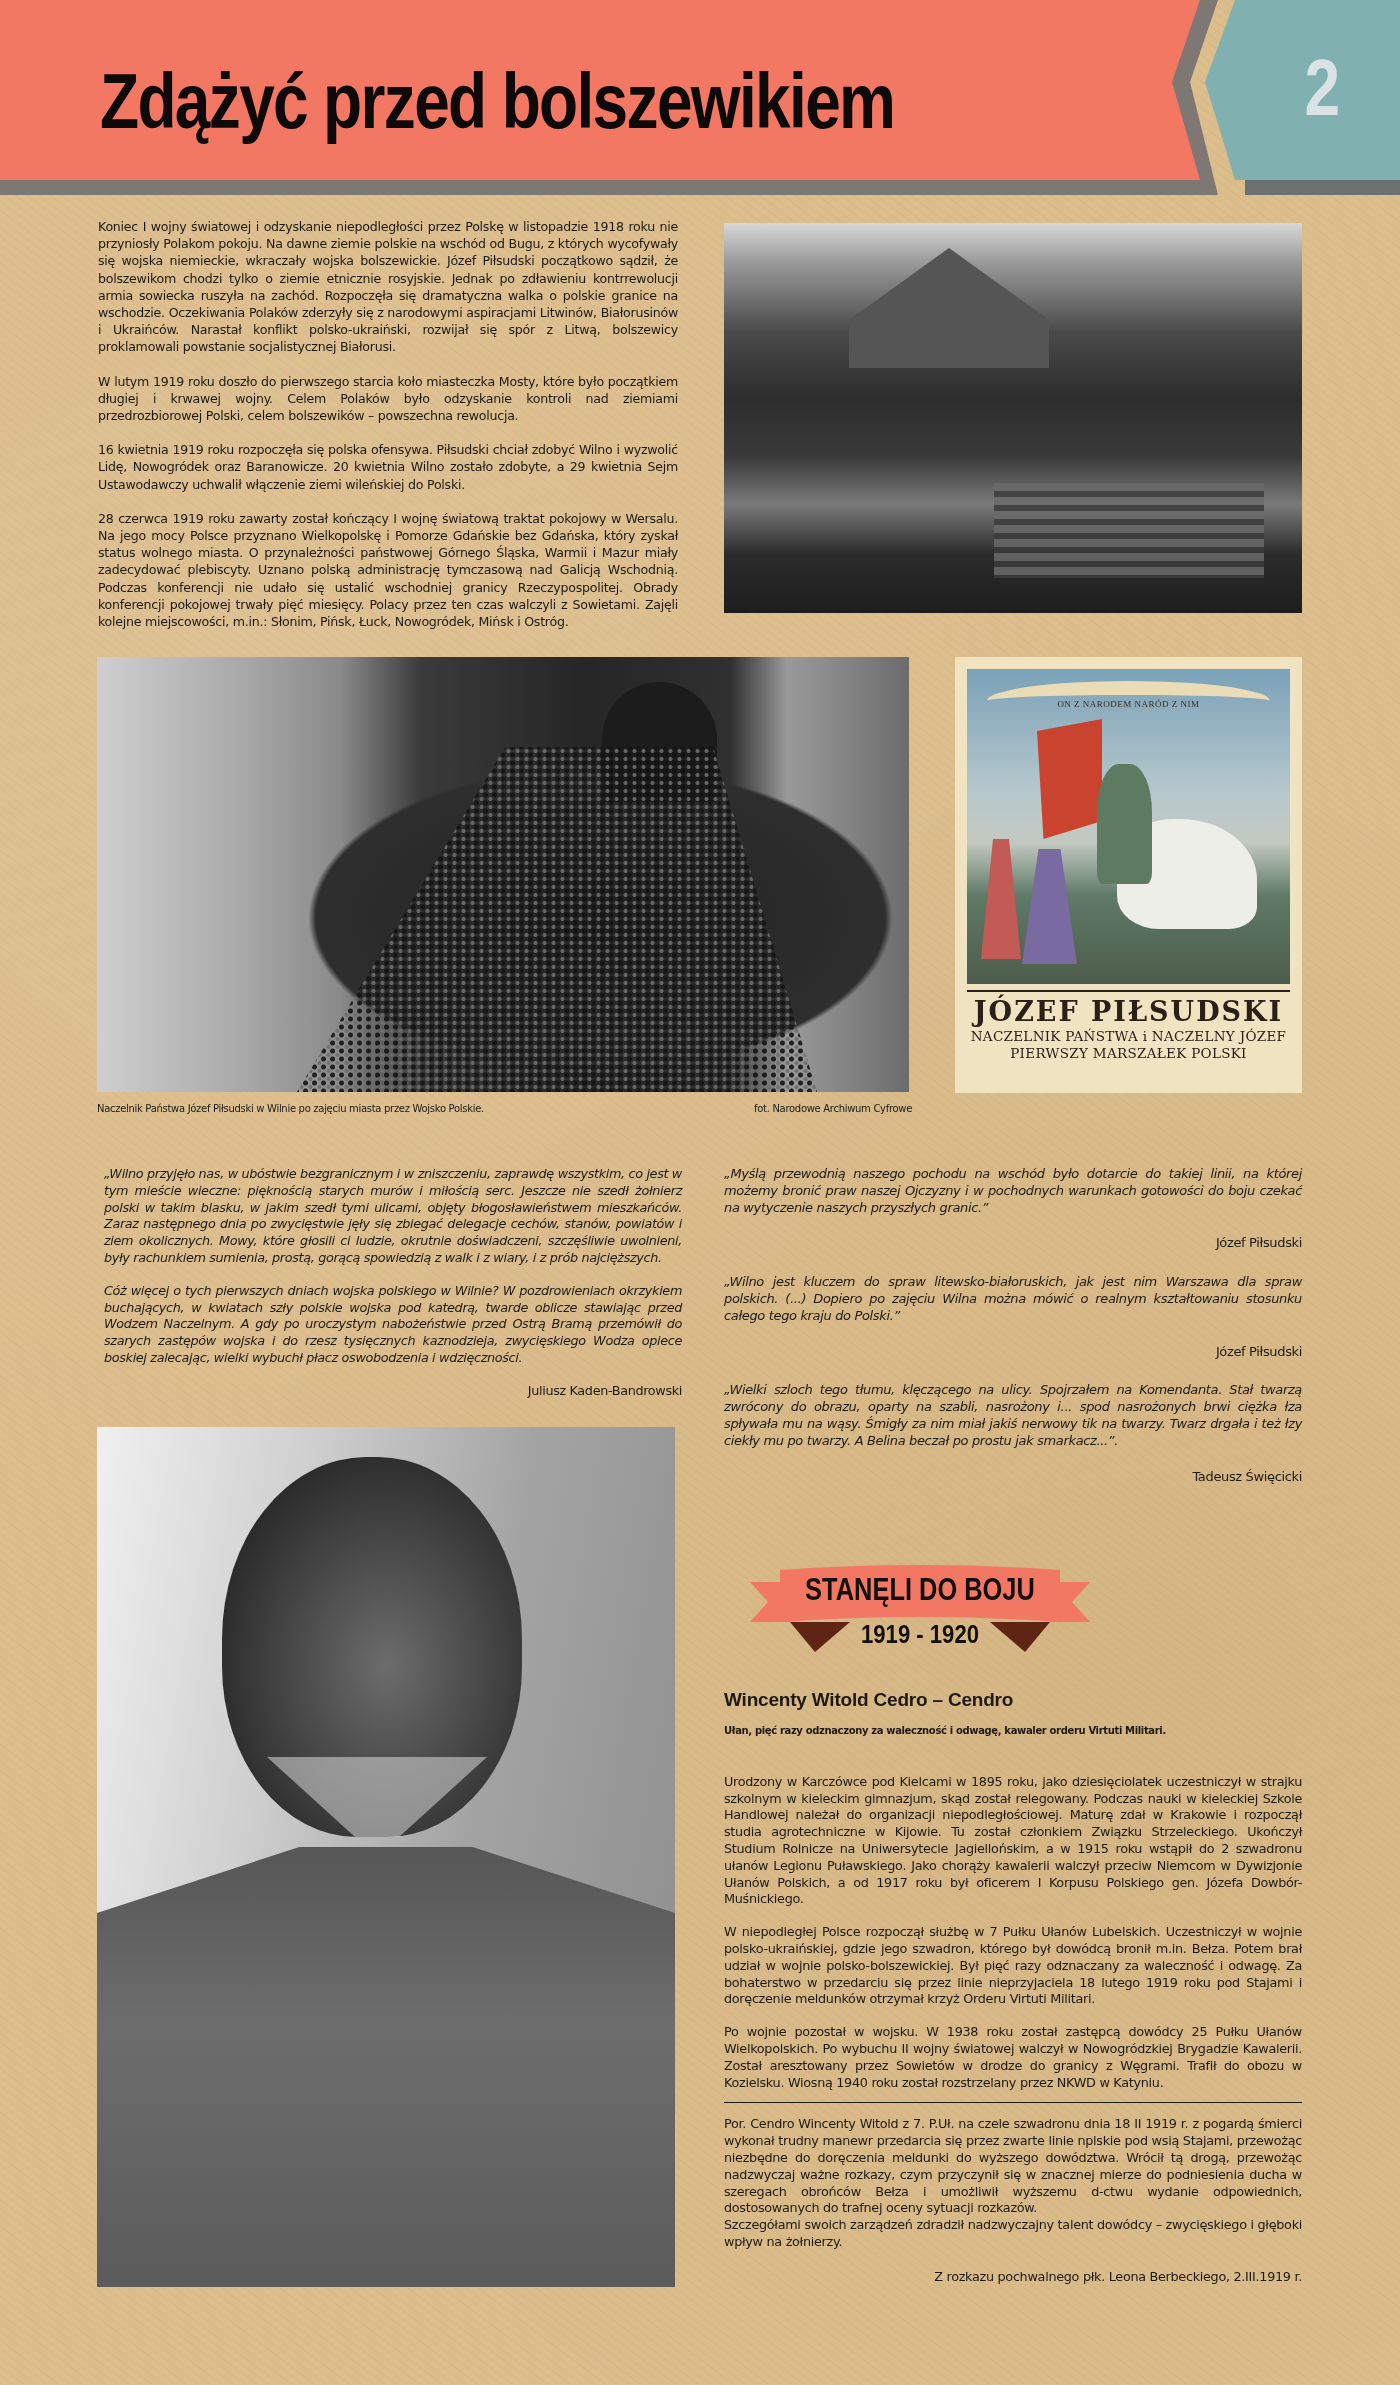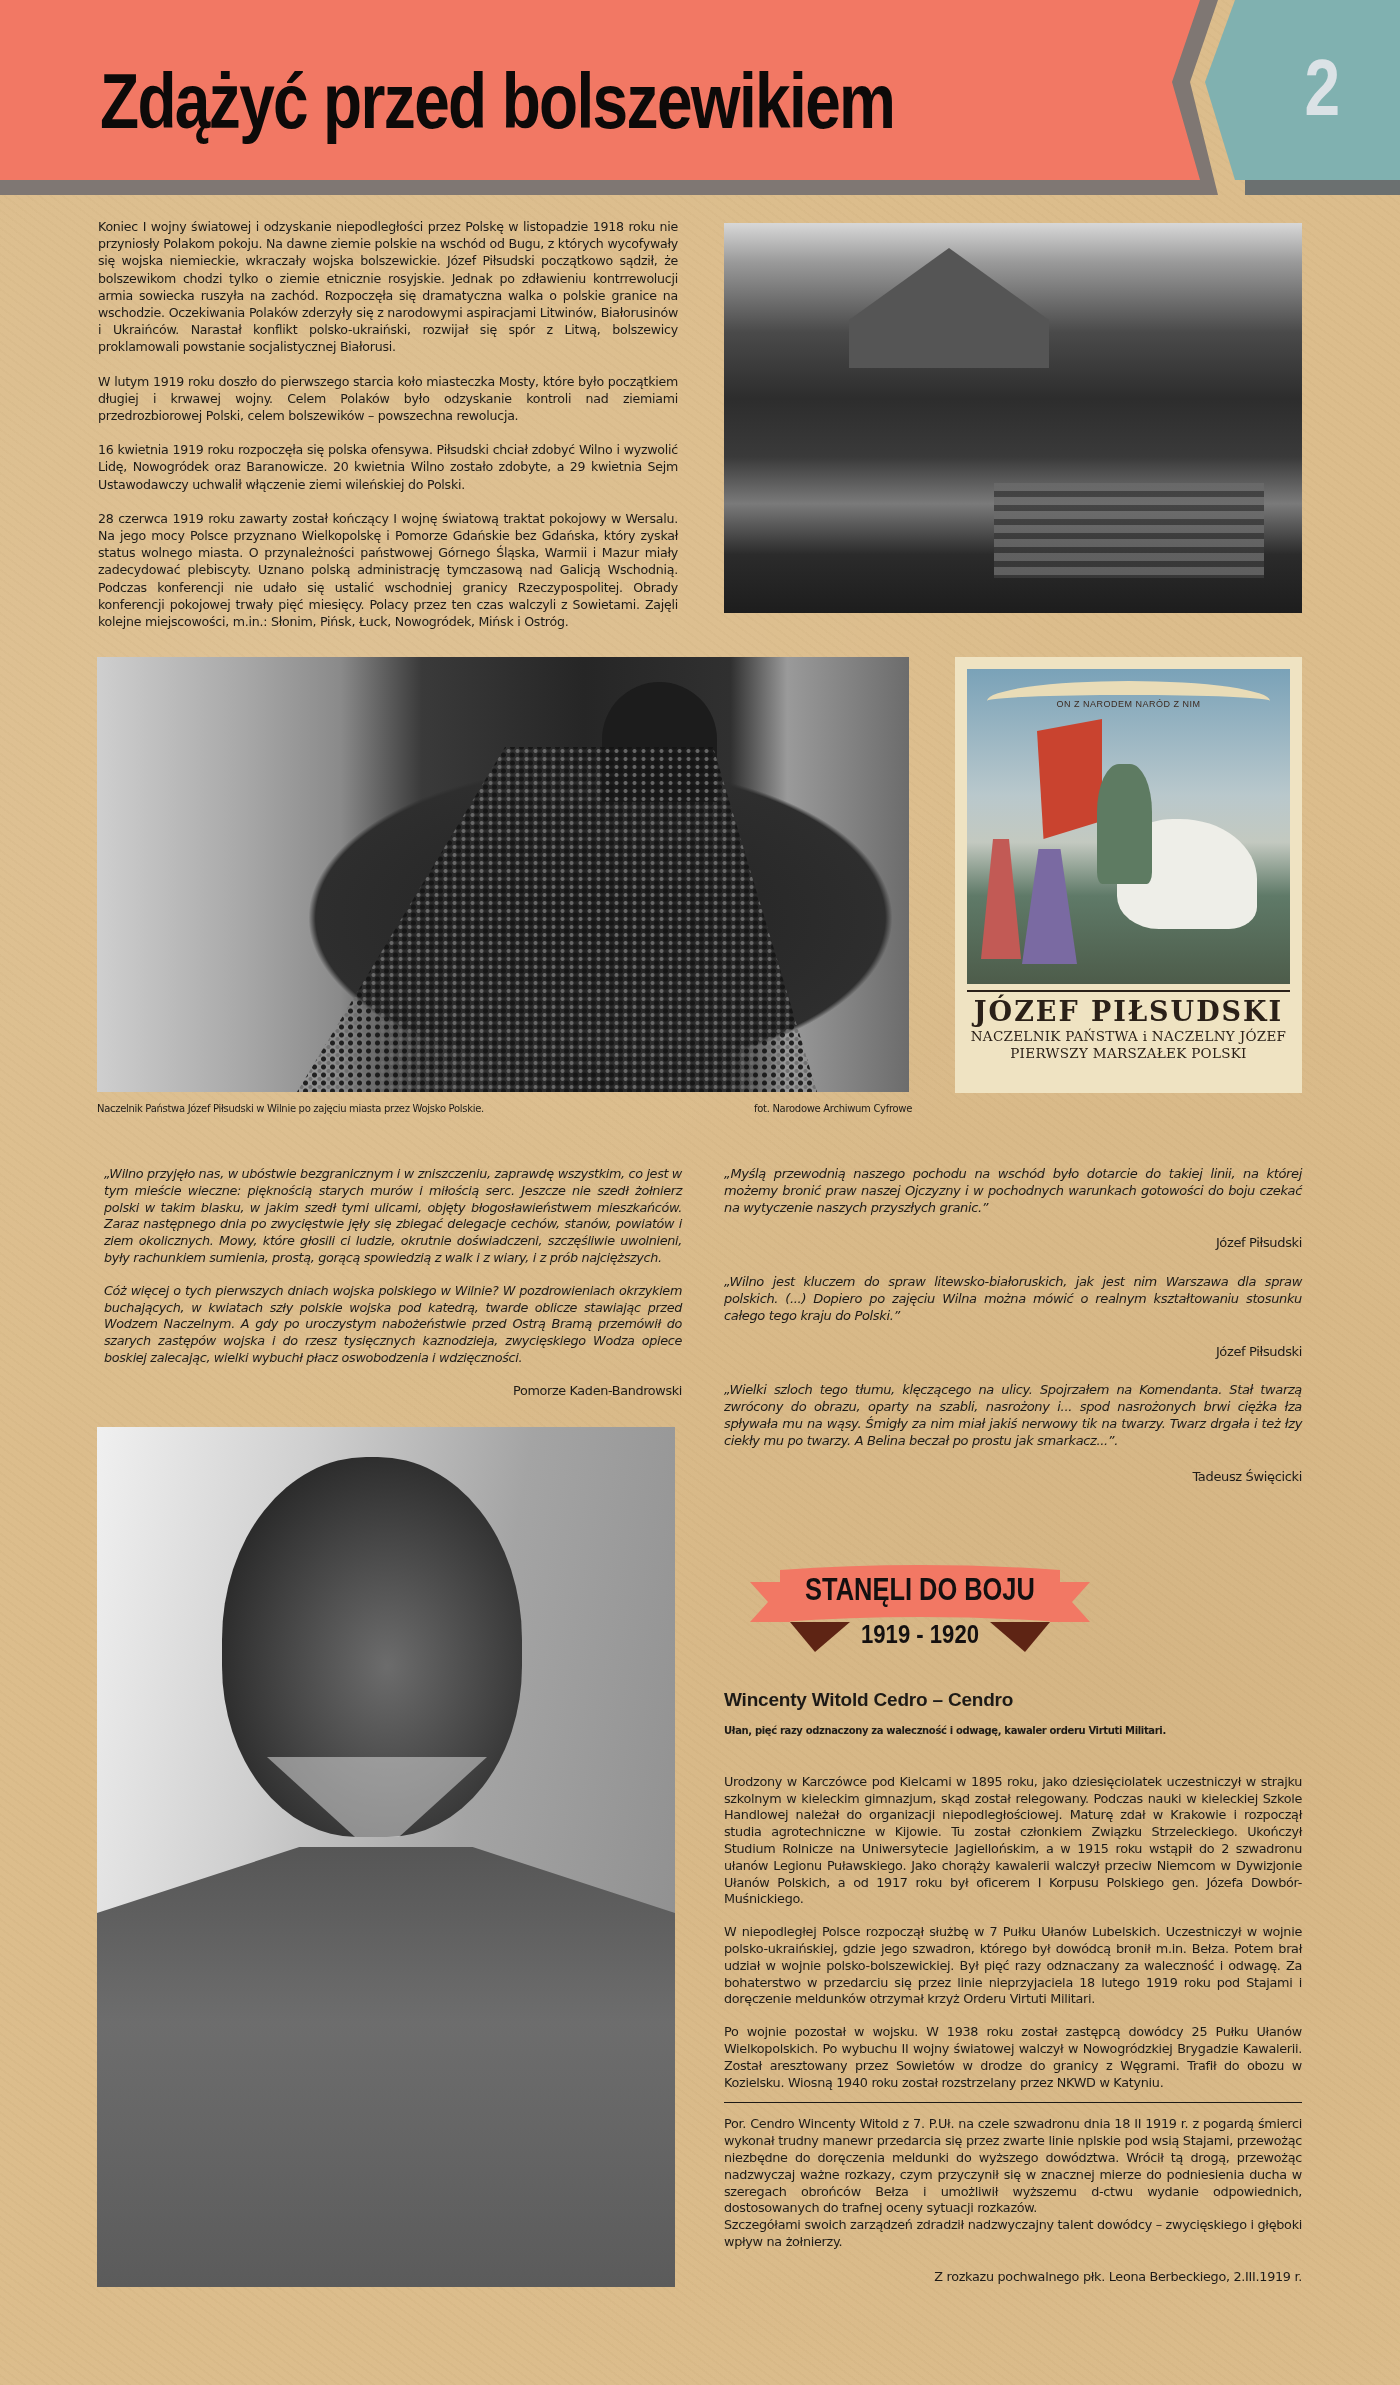--- a/index.html
+++ b/index.html
@@ -105,21 +105,21 @@
     position: absolute; left: 12px; top: 12px; width: 323px; height: 315px;
     background: linear-gradient(180deg, #7aa2b8 0%, #b9c8cc 40%, #c3c9c0 55%, #5f7a68 72%, #4d5c4a 100%);
     overflow: hidden;
   }
   .poster-ribbon {
     position: absolute; left: 20px; top: 12px; width: 283px; height: 40px;
     border-top: 14px solid #e9dcb7; border-radius: 50% 50% 0 0;
   }
   .poster-ribbon-text {
     position: absolute; left: 0; right: 0; top: 4px; text-align: center;
-    font-family: Liberation Sans, sans-serif; font-size: 9px; color: #3c2a20; letter-spacing: .5px;
+    font-family: Liberation Serif, serif; font-size: 9px; color: #3c2a20; letter-spacing: .5px;
   }
   .poster-flag {
     position: absolute; left: 70px; top: 50px; width: 65px; height: 120px;
     background: #c9432f; clip-path: polygon(0 10%, 100% 0, 100% 85%, 10% 100%);
   }
   .poster-horse {
     position: absolute; left: 150px; top: 150px; width: 140px; height: 110px;
     background: #eeeee8; border-radius: 40% 55% 20% 30%;
   }
   .poster-rider {
@@ -250,21 +250,21 @@
   <div class="poster-caption">
     <div class="poster-name">JÓZEF PIŁSUDSKI</div>
     <div class="poster-sub">NACZELNIK PAŃSTWA i NACZELNY JÓZEF</div>
     <div class="poster-sub">PIERWSZY MARSZAŁEK POLSKI</div>
   </div>
 </div>
 
 <section class="quote-left">
   <p>„Wilno przyjęło nas, w ubóstwie bezgranicznym i w zniszczeniu, zaprawdę wszystkim, co jest w tym mieście wieczne: pięknością starych murów i miłością serc. Jeszcze nie szedł żołnierz polski w takim blasku, w jakim szedł tymi ulicami, objęty błogosławieństwem mieszkańców. Zaraz następnego dnia po zwycięstwie jęły się zbiegać delegacje cechów, stanów, powiatów i ziem okolicznych. Mowy, które głosili ci ludzie, okrutnie doświadczeni, szczęśliwie uwolnieni, były rachunkiem sumienia, prostą, gorącą spowiedzią z walk i z wiary, i z prób najcięższych.</p>
   <p>Cóż więcej o tych pierwszych dniach wojska polskiego w Wilnie? W pozdrowieniach okrzykiem buchających, w kwiatach szły polskie wojska pod katedrą, twarde oblicze stawiając przed Wodzem Naczelnym. A gdy po uroczystym nabożeństwie przed Ostrą Bramą przemówił do szarych zastępów wojska i do rzesz tysięcznych kaznodzieja, zwycięskiego Wodza opiece boskiej zalecając, wielki wybuchł płacz oswobodzenia i wdzięczności.</p>
-  <div class="quote-author">Pomorze Kaden-Bandrowski</div>
+  <div class="quote-author">Juliusz Kaden-Bandrowski</div>
 </section>
 
 <section class="quotes-right">
   <div class="q-block">
     <p>„Myślą przewodnią naszego pochodu na wschód było dotarcie do takiej linii, na której możemy bronić praw naszej Ojczyzny i w pochodnych warunkach gotowości do boju czekać na wytyczenie naszych przyszłych granic.”</p>
     <div class="quote-author">Józef Piłsudski</div>
   </div>
   <div class="q-block">
     <p>„Wilno jest kluczem do spraw litewsko-białoruskich, jak jest nim Warszawa dla spraw polskich. (...) Dopiero po zajęciu Wilna można mówić o realnym kształtowaniu stosunku całego tego kraju do Polski.”</p>
     <div class="quote-author">Józef Piłsudski</div>

